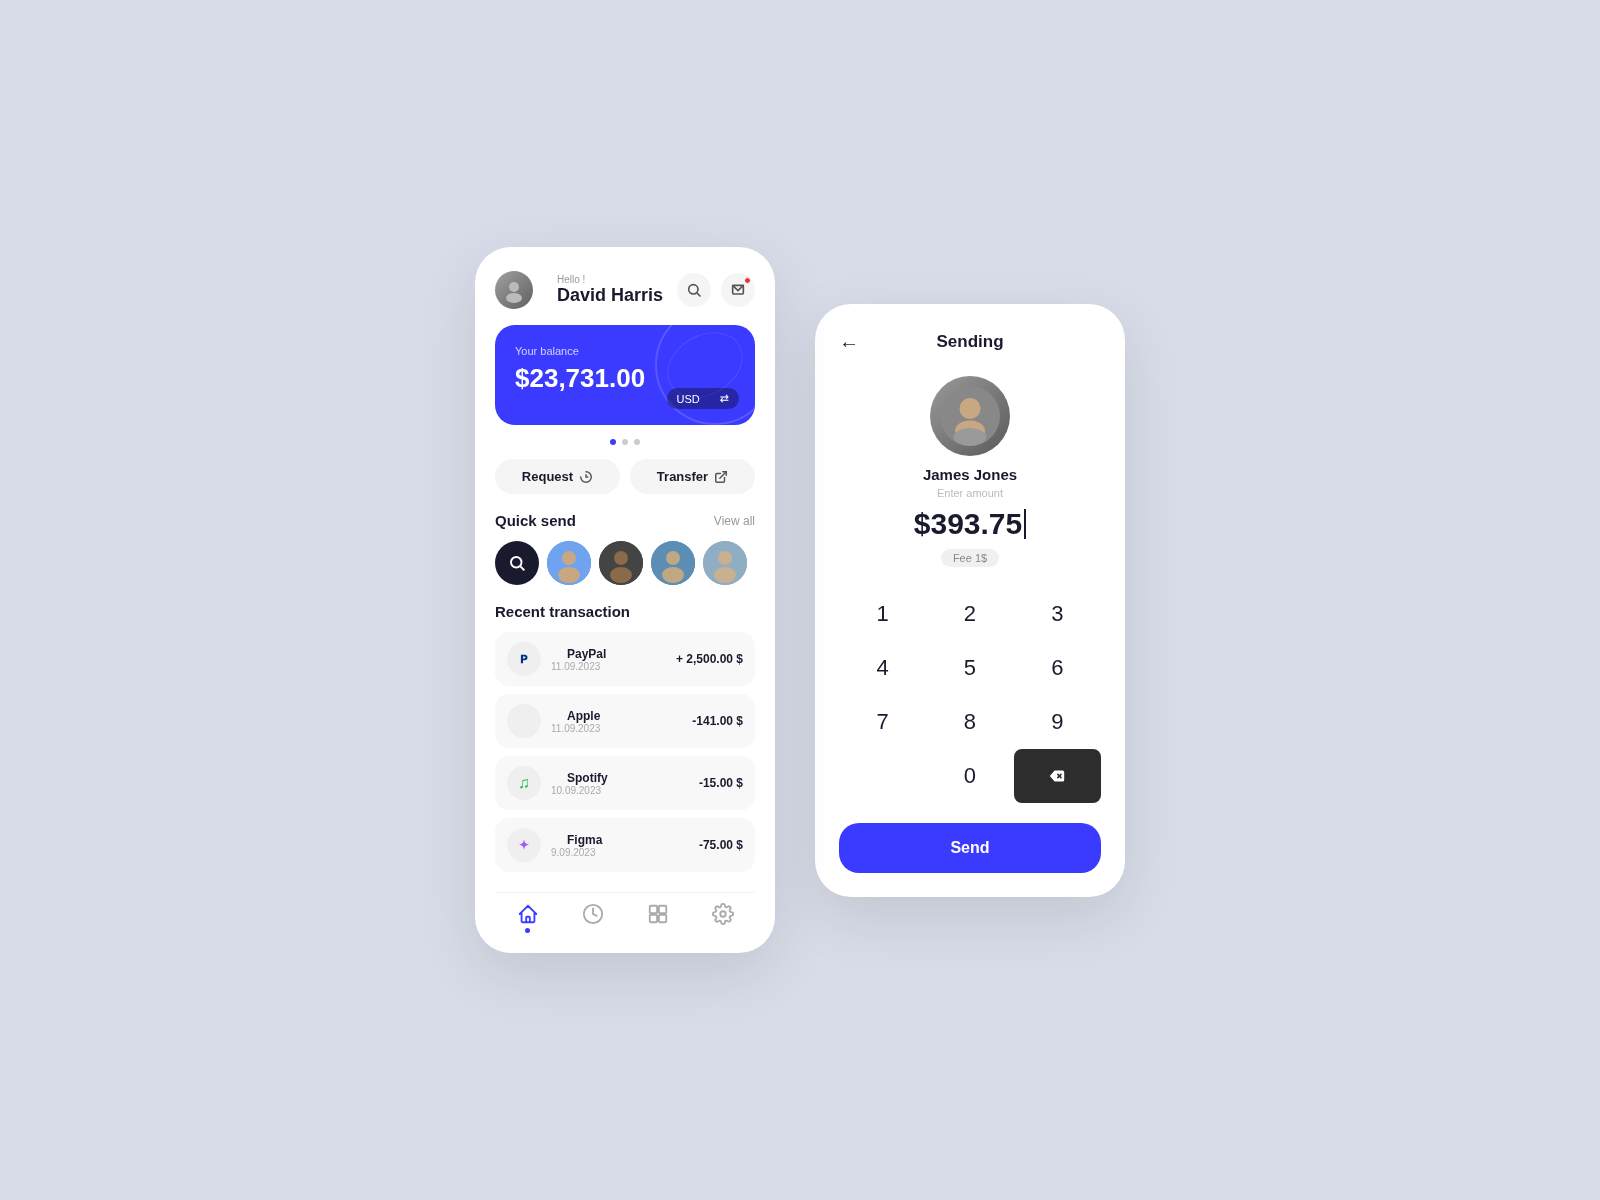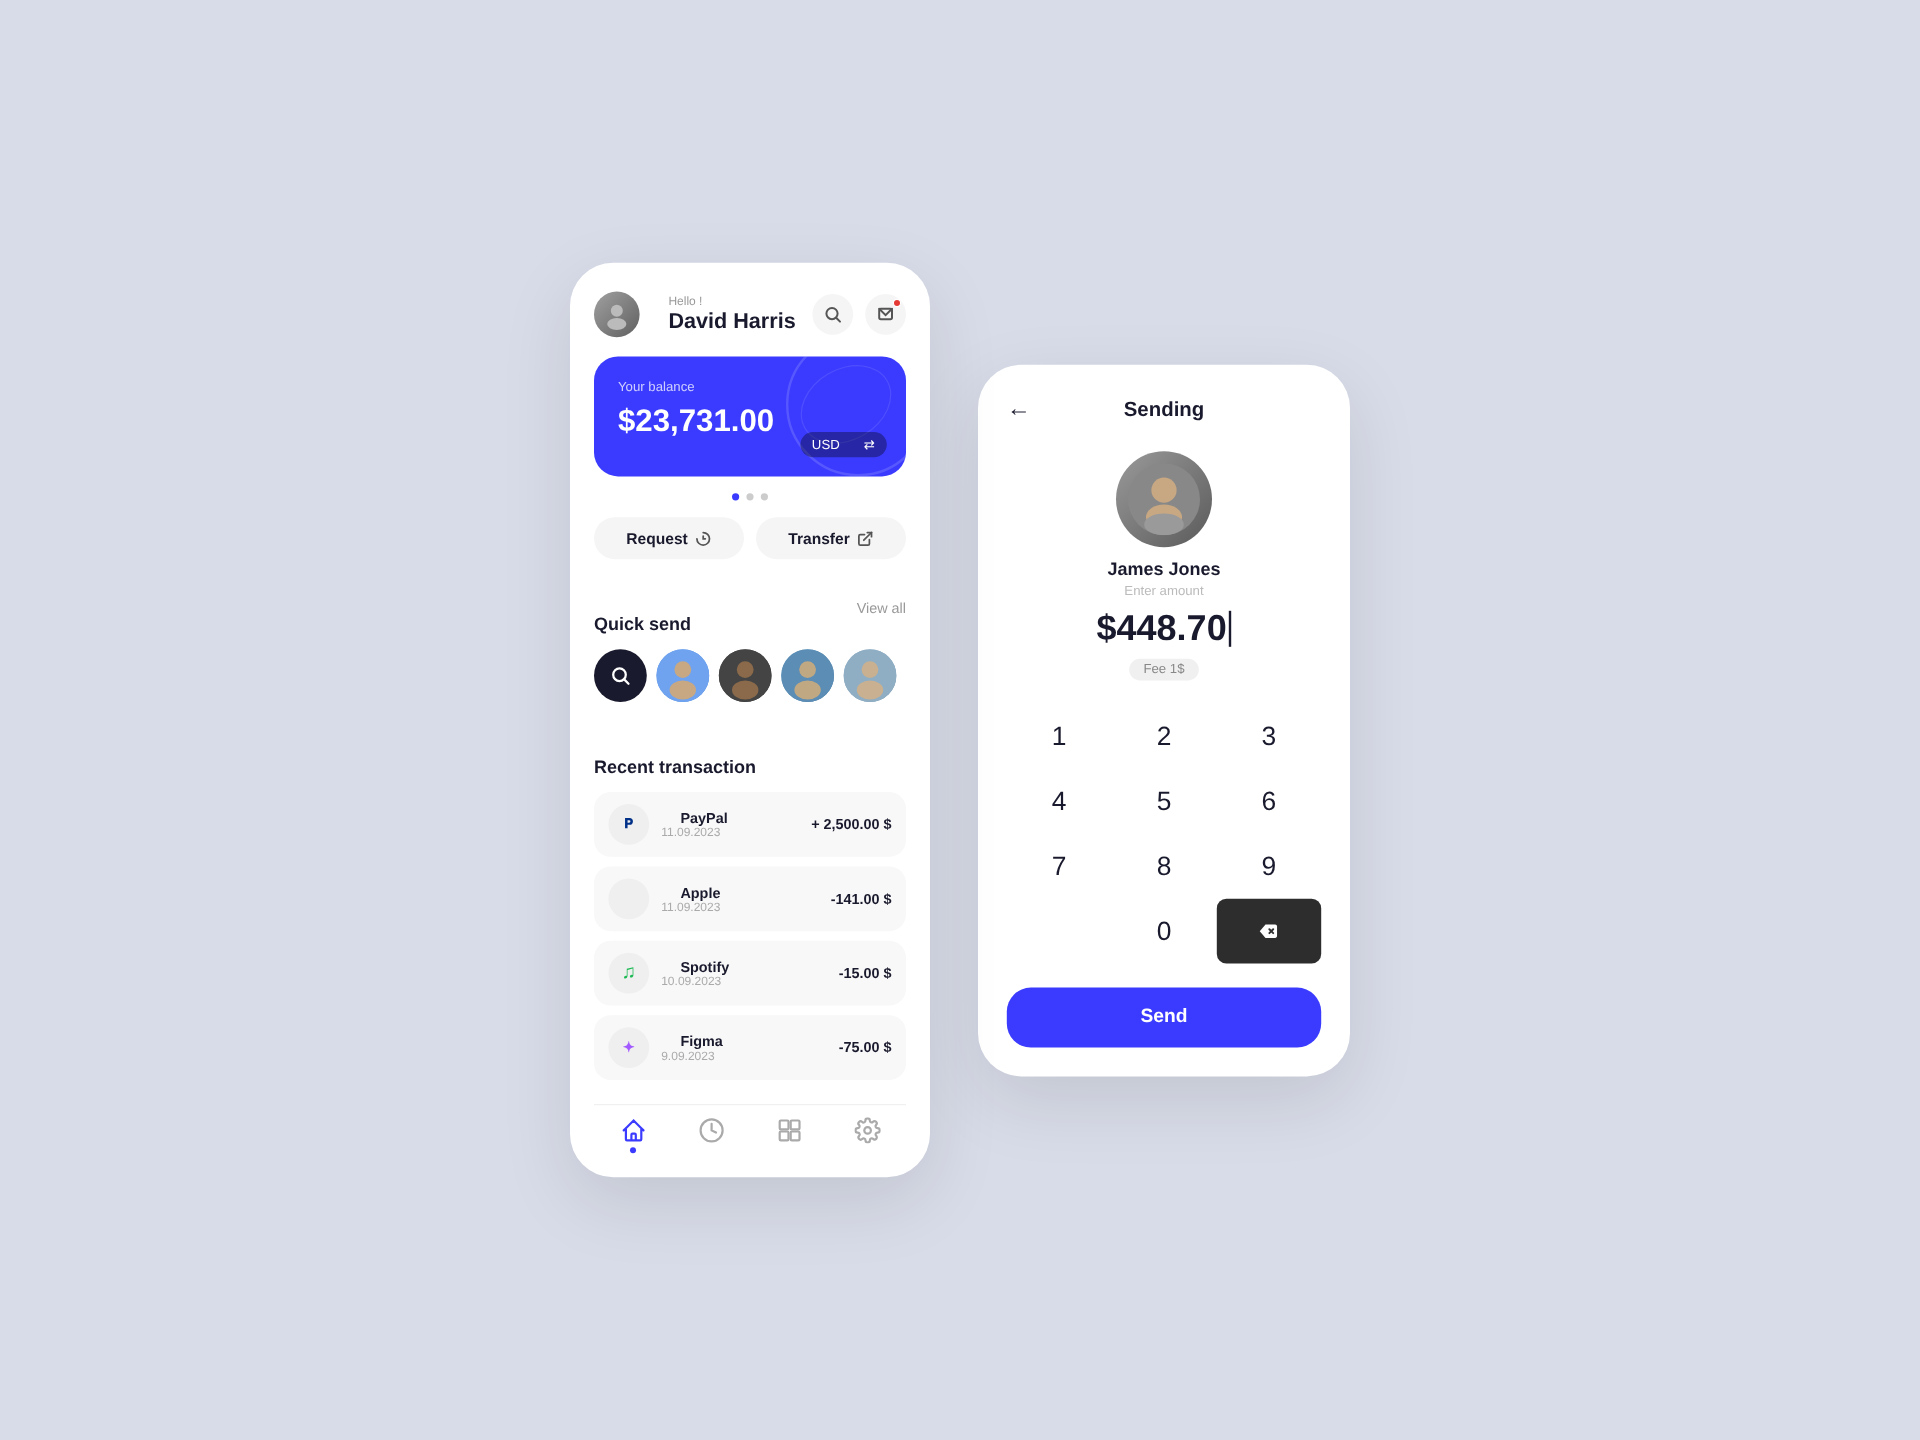--- a/index.html
+++ b/index.html
@@ -186,21 +186,20 @@
     .section-header {
       display: flex;
       justify-content: space-between;
       align-items: center;
       margin-bottom: 12px;
     }
     .section-title {
       font-size: 15px;
       font-weight: 700;
       color: #1a1a2e;
-      margin-top: 28px;
     }
     .view-all {
       font-size: 12px;
       color: #999;
       cursor: pointer;
     }
     .quick-send-avatars {
       display: flex;
       gap: 8px;
       margin-bottom: 18px;
@@ -627,21 +626,21 @@
           <circle cx="40" cy="40" r="40" fill="#888"></circle>
           <circle cx="40" cy="30" r="14" fill="#c8a882"></circle>
           <ellipse cx="40" cy="60" rx="20" ry="14" fill="#c8a882"></ellipse>
 
           <ellipse cx="40" cy="68" rx="22" ry="12" fill="#9a9a9a"></ellipse>
         </svg>
       </div>
       <div class="recipient-name">James Jones</div>
       <div class="enter-amount-label">Enter amount</div>
       <div class="amount-display">
-        <span>$448.70</span>
+        <span>$393.75</span>
         <span class="cursor-bar"></span>
       </div>
       <div class="fee-badge">Fee 1$</div>
     </div>
 
     
     <div class="numpad">
       <div class="numpad-key">1</div>
       <div class="numpad-key">2</div>
       <div class="numpad-key">3</div>

